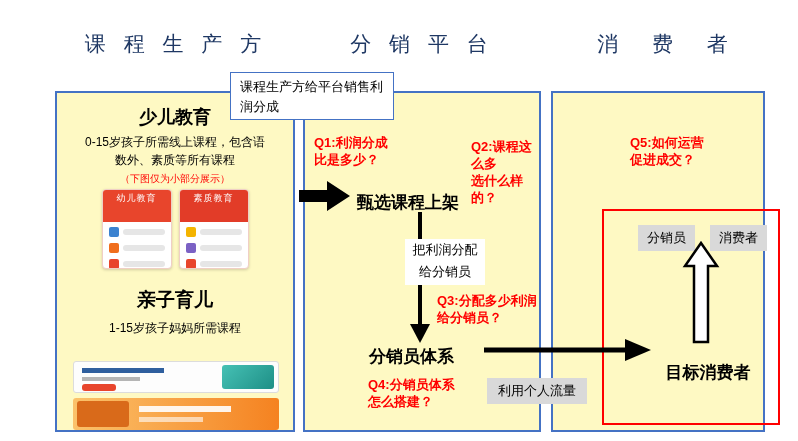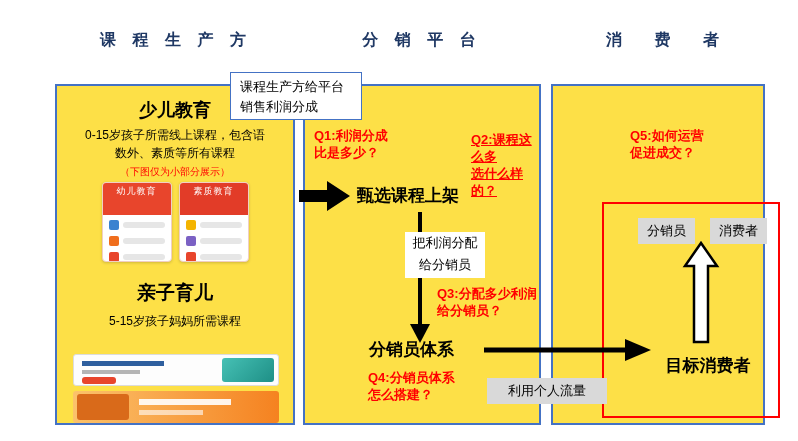--- a/index.html
+++ b/index.html
@@ -1,27 +1,27 @@
 <!DOCTYPE html>
 <html style="--header-blue: #1F3864; --box-border-blue: #4472C4; --question-red: #FF0000; --inner-border-red: #FF0000; --gray-chip: #D9D9D9;"><head>
 <meta charset="utf-8">
 <style>
   html,body{margin:0;padding:0;background:#fff;}
   .canvas{
     position:relative;width:798px;height:441px;background:#fff;
     font-family:"Liberation Sans","DejaVu Sans",sans-serif;overflow:hidden;
   }
   .hdr{
-    position:absolute;top:30px;font-weight:bold;font-size:16px;text-align:center;
+    position:absolute;top:30px;font-weight:normal;font-size:21px;text-align:center;
     color:var(--header-blue,#1F3864);letter-spacing:6px;white-space:nowrap;
   }
   .hdr-wide{letter-spacing:14px;}
-  .panel{position:absolute;top:84px;height:341px;border:2px solid var(--box-border-blue,#4472C4);background:#fde047;box-sizing:border-box;}
+  .panel{position:absolute;top:91px;height:341px;border:2px solid var(--box-border-blue,#4472C4);background:#fef9c3;box-sizing:border-box;}
   .note-box{
-    position:absolute;left:230px;top:72px;width:132px;height:48px;box-sizing:border-box;
+    position:absolute;left:230px;top:72px;width:164px;height:48px;box-sizing:border-box;
     background:#fff;border:1.5px solid var(--box-border-blue,#4472C4);
     font-size:13px;line-height:1.55;padding:4px 9px;color:#000;z-index:6;
   }
   .preline{white-space:pre-line;}
   
   .p-title{position:absolute;left:0;width:100%;text-align:center;font-weight:bold;color:#000;}
   .p-desc{position:absolute;left:0;width:100%;text-align:center;font-size:12px;line-height:1.5;color:#000;}
   .p-rednote{position:absolute;left:0;width:100%;text-align:center;font-size:10px;color:var(--question-red,#FF0000);}
   .cards-row{position:absolute;left:0;top:96px;width:100%;display:flex;justify-content:center;gap:7px;}
   .app-card{width:68px;height:78px;background:#fff;border:1px solid #f0cfc5;border-radius:4px;overflow:hidden;box-shadow:0 1px 3px rgba(0,0,0,.18);}
@@ -103,60 +103,60 @@
             </div>
           <div class="app-row">
               <span class="app-dot"></span>
               <span class="app-bar"></span>
             </div>
         </div>
       </div>
     </div>
 
     <div class="p-title" style="top:194px;font-size:19px;">亲子育儿</div>
-    <div class="p-desc" style="top:226px;">5-15岁孩子妈妈所需课程</div>
+    <div class="p-desc" style="top:226px;">1-15岁孩子妈妈所需课程</div>
 
     <div class="banner banner-1">
       <div class="b-el" style="left:8px;top:6px;width:82px;height:5px;background:#2f5f9e;"></div>
       <div class="b-el" style="left:8px;top:15px;width:58px;height:4px;background:#b5b5b5;"></div>
       <div class="b-el" style="left:8px;top:22px;width:34px;height:7px;background:#e8452c;border-radius:3px;"></div>
       <div class="b-el" style="right:4px;top:3px;width:52px;height:24px;background:linear-gradient(135deg,#46c1b5,#1e8f86);border-radius:3px;"></div>
     </div>
     <div class="banner banner-2">
       <div class="b-el" style="left:4px;top:3px;width:52px;height:26px;background:#d96a1a;border-radius:3px;"></div>
       <div class="b-el" style="left:66px;top:8px;width:92px;height:6px;background:rgba(255,255,255,.9);"></div>
       <div class="b-el" style="left:66px;top:19px;width:64px;height:5px;background:rgba(255,255,255,.6);"></div>
     </div>
   </div>
 
   <div class="panel" style="left:303px;width:238px;">
     <div class="red-q" style="left:9px;top:42px;">Q1:利润分成
 比是多少？</div>
     <div class="step" style="left:52px;top:98px;">甄选课程上架</div>
-    <div class="red-q" style="left:166px;top:46px;text-decoration:underline;">Q2:课程这么多
+    <div class="red-q" style="left:166px;top:46px;">Q2:课程这么多
 选什么样的？</div>
     <div class="transfer-box">把利润分配
 给分销员</div>
     <div class="red-q" style="left:132px;top:200px;">Q3:分配多少利润
 给分销员？</div>
     <div class="step" style="left:64px;top:252px;">分销员体系</div>
     <div class="red-q" style="left:63px;top:284px;">Q4:分销员体系
 怎么搭建？</div>
   </div>
 
   <div class="panel" style="left:551px;width:214px;">
     <div class="red-q" style="left:77px;top:42px;">Q5:如何运营
 促进成交？</div>
     <div class="inner-red-box"></div>
     <div class="chip" style="left:85px;top:132px;width:57px;height:26px;line-height:26px;">分销员</div>
     <div class="chip" style="left:157px;top:132px;width:57px;height:26px;line-height:26px;">消费者</div>
     <div class="step" style="left:75px;top:260px;width:160px;text-align:center;margin-top:8px;">目标消费者</div>
   </div>
 
-  <div class="chip" style="left:487px;top:378px;width:120px;height:26px;line-height:26px;z-index:5;">利用个人流量</div>
+  <div class="chip" style="left:487px;top:378px;width:100px;height:26px;line-height:26px;z-index:5;">利用个人流量</div>
 
   <div class="note-box">课程生产方给平台销售利润分成</div>
 
   <svg class="overlay" width="798" height="441" viewBox="0 0 798 441">
     <polygon points="299,190 327,190 327,181 350,196 327,211 327,202 299,202" fill="#000"></polygon>
     <g>
       <line x1="420" y1="212" x2="420" y2="326" stroke="#000" stroke-width="4"></line>
       <polygon points="410,324 430,324 420,343" fill="#000"></polygon>
     </g>
     <g>

